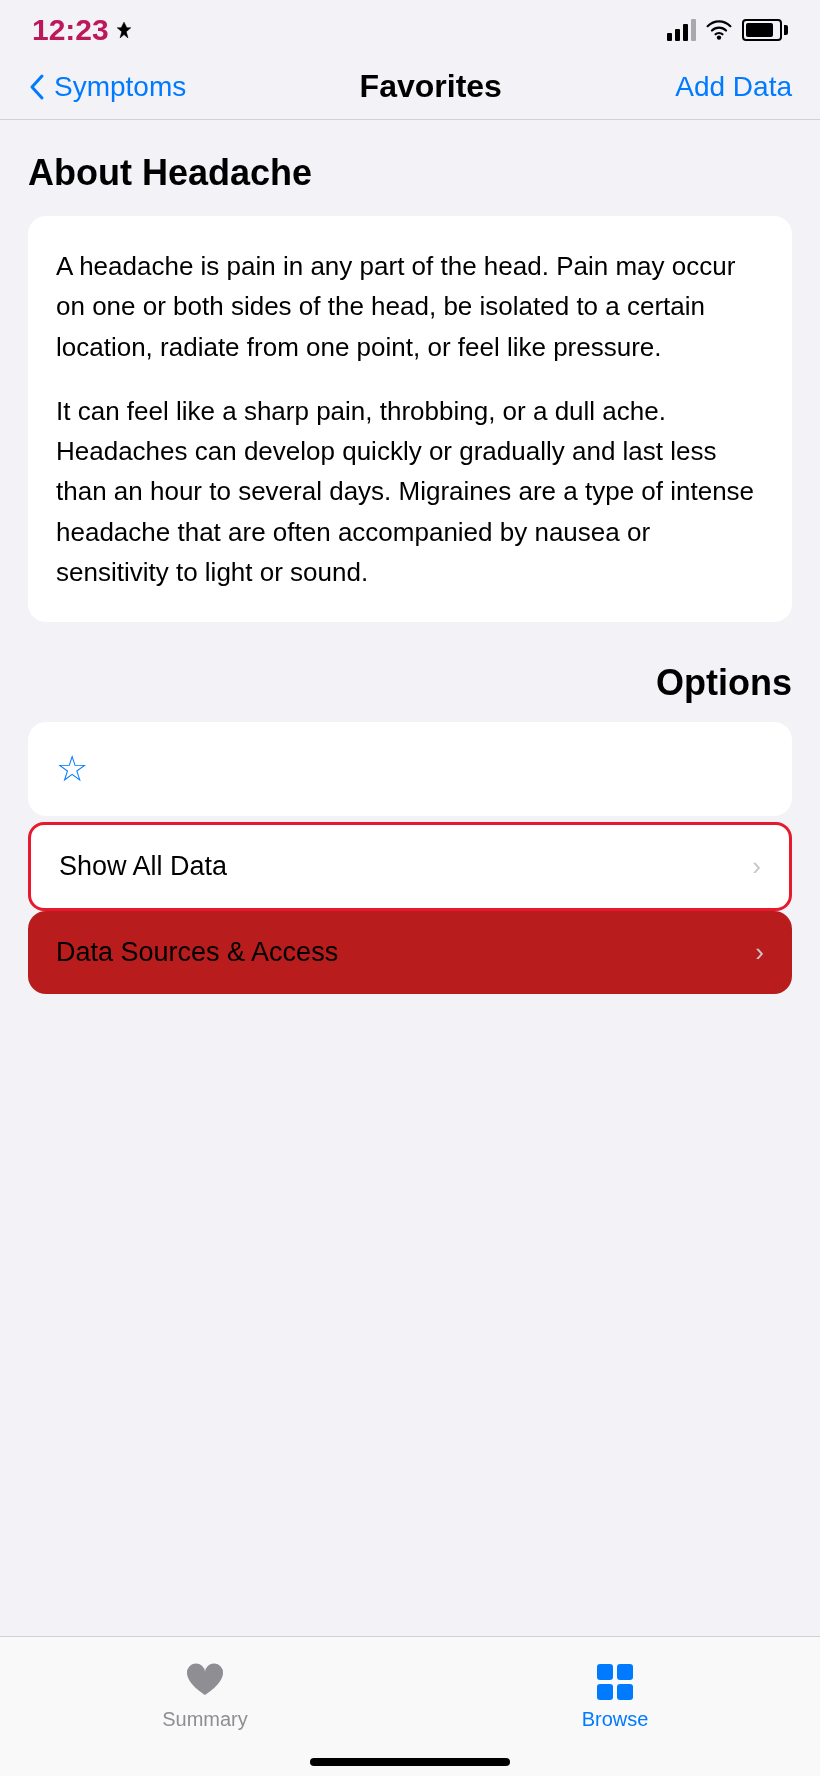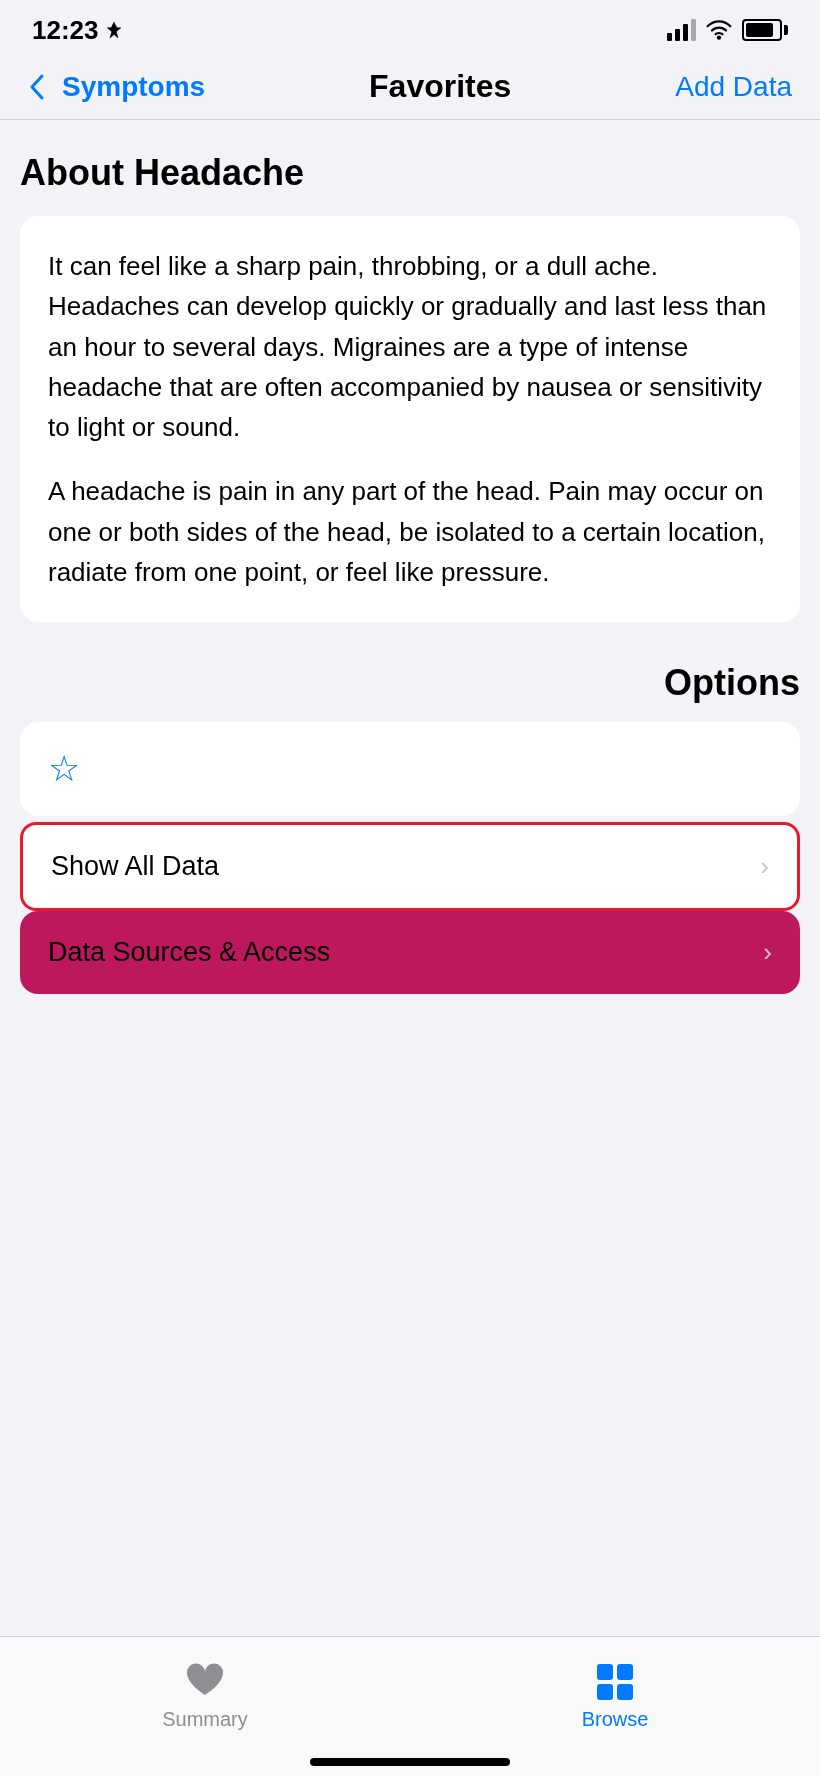--- a/index.html
+++ b/index.html
@@ -15,23 +15,23 @@
     
     .status-bar {
       display: flex;
       justify-content: space-between;
       align-items: center;
       padding: 14px 32px 8px 32px;
       background: #f2f2f7;
       height: 54px;
     }
     .status-time {
-      font-size: 26px;
+      font-size: 30px;
       font-weight: 600;
-      color: #000000;
+      color: #be185d;
       display: flex;
       align-items: center;
       gap: 6px;
     }
     .status-time svg {
       width: 18px;
       height: 18px;
     }
     .status-icons {
       display: flex;
@@ -44,43 +44,43 @@
       display: flex;
       justify-content: space-between;
       align-items: center;
       padding: 14px 28px 14px 28px;
       background: #f2f2f7;
       border-bottom: 1px solid #d1d1d6;
     }
     .nav-back {
       display: flex;
       align-items: center;
-      gap: 16px;
+      gap: 8px;
       color: #007aff;
       font-size: 28px;
-      font-weight: 700;
+      font-weight: 400;
       cursor: pointer;
       text-decoration: none;
       text-align: right;
     }
     .nav-title {
       font-size: 32px;
       font-weight: 700;
       color: #000;
     }
     .nav-action {
       color: #007aff;
       font-size: 28px;
       font-weight: 400;
       cursor: pointer;
     }
 
     
     .content {
-      padding: 32px 20px;
+      padding: 32px 28px;
     }
 
     .section-heading {
       font-size: 36px;
       font-weight: 800;
       color: #000;
       margin-bottom: 22px;
     }
 
     
@@ -141,21 +141,21 @@
 
     
     .show-all-card {
       background: #fff;
       border-radius: 16px;
       overflow: hidden;
       margin-bottom: 0;
       border: 3px solid #e8192c;
     }
     .data-sources-card {
-      background: #be185d;
+      background: #b91c1c;
       border-radius: 18px;
       overflow: hidden;
     }
 
     
     .tab-bar {
       position: fixed;
       bottom: 0;
       left: 0;
       width: 820px;
@@ -289,22 +289,22 @@
     <span>Symptoms</span>
   </div>
   <div class="nav-title">Favorites</div>
   <div class="nav-action">Add Data</div>
 </div>
 
 <div class="content">
 
   <div class="section-heading">About Headache</div>
   <div class="card">
+    <p>A headache is pain in any part of the head. Pain may occur on one or both sides of the head, be isolated to a certain location, radiate from one point, or feel like pressure.</p>
     <p>It can feel like a sharp pain, throbbing, or a dull ache. Headaches can develop quickly or gradually and last less than an hour to several days. Migraines are a type of intense headache that are often accompanied by nausea or sensitivity to light or sound.</p>
-    <p>A headache is pain in any part of the head. Pain may occur on one or both sides of the head, be isolated to a certain location, radiate from one point, or feel like pressure.</p>
   </div>
 
   <div class="options-section">
     <div class="options-heading">Options</div>
 
     <div class="options-card">
       <div class="option-row">
         <span class="option-star">☆</span>
       </div>
     </div>

